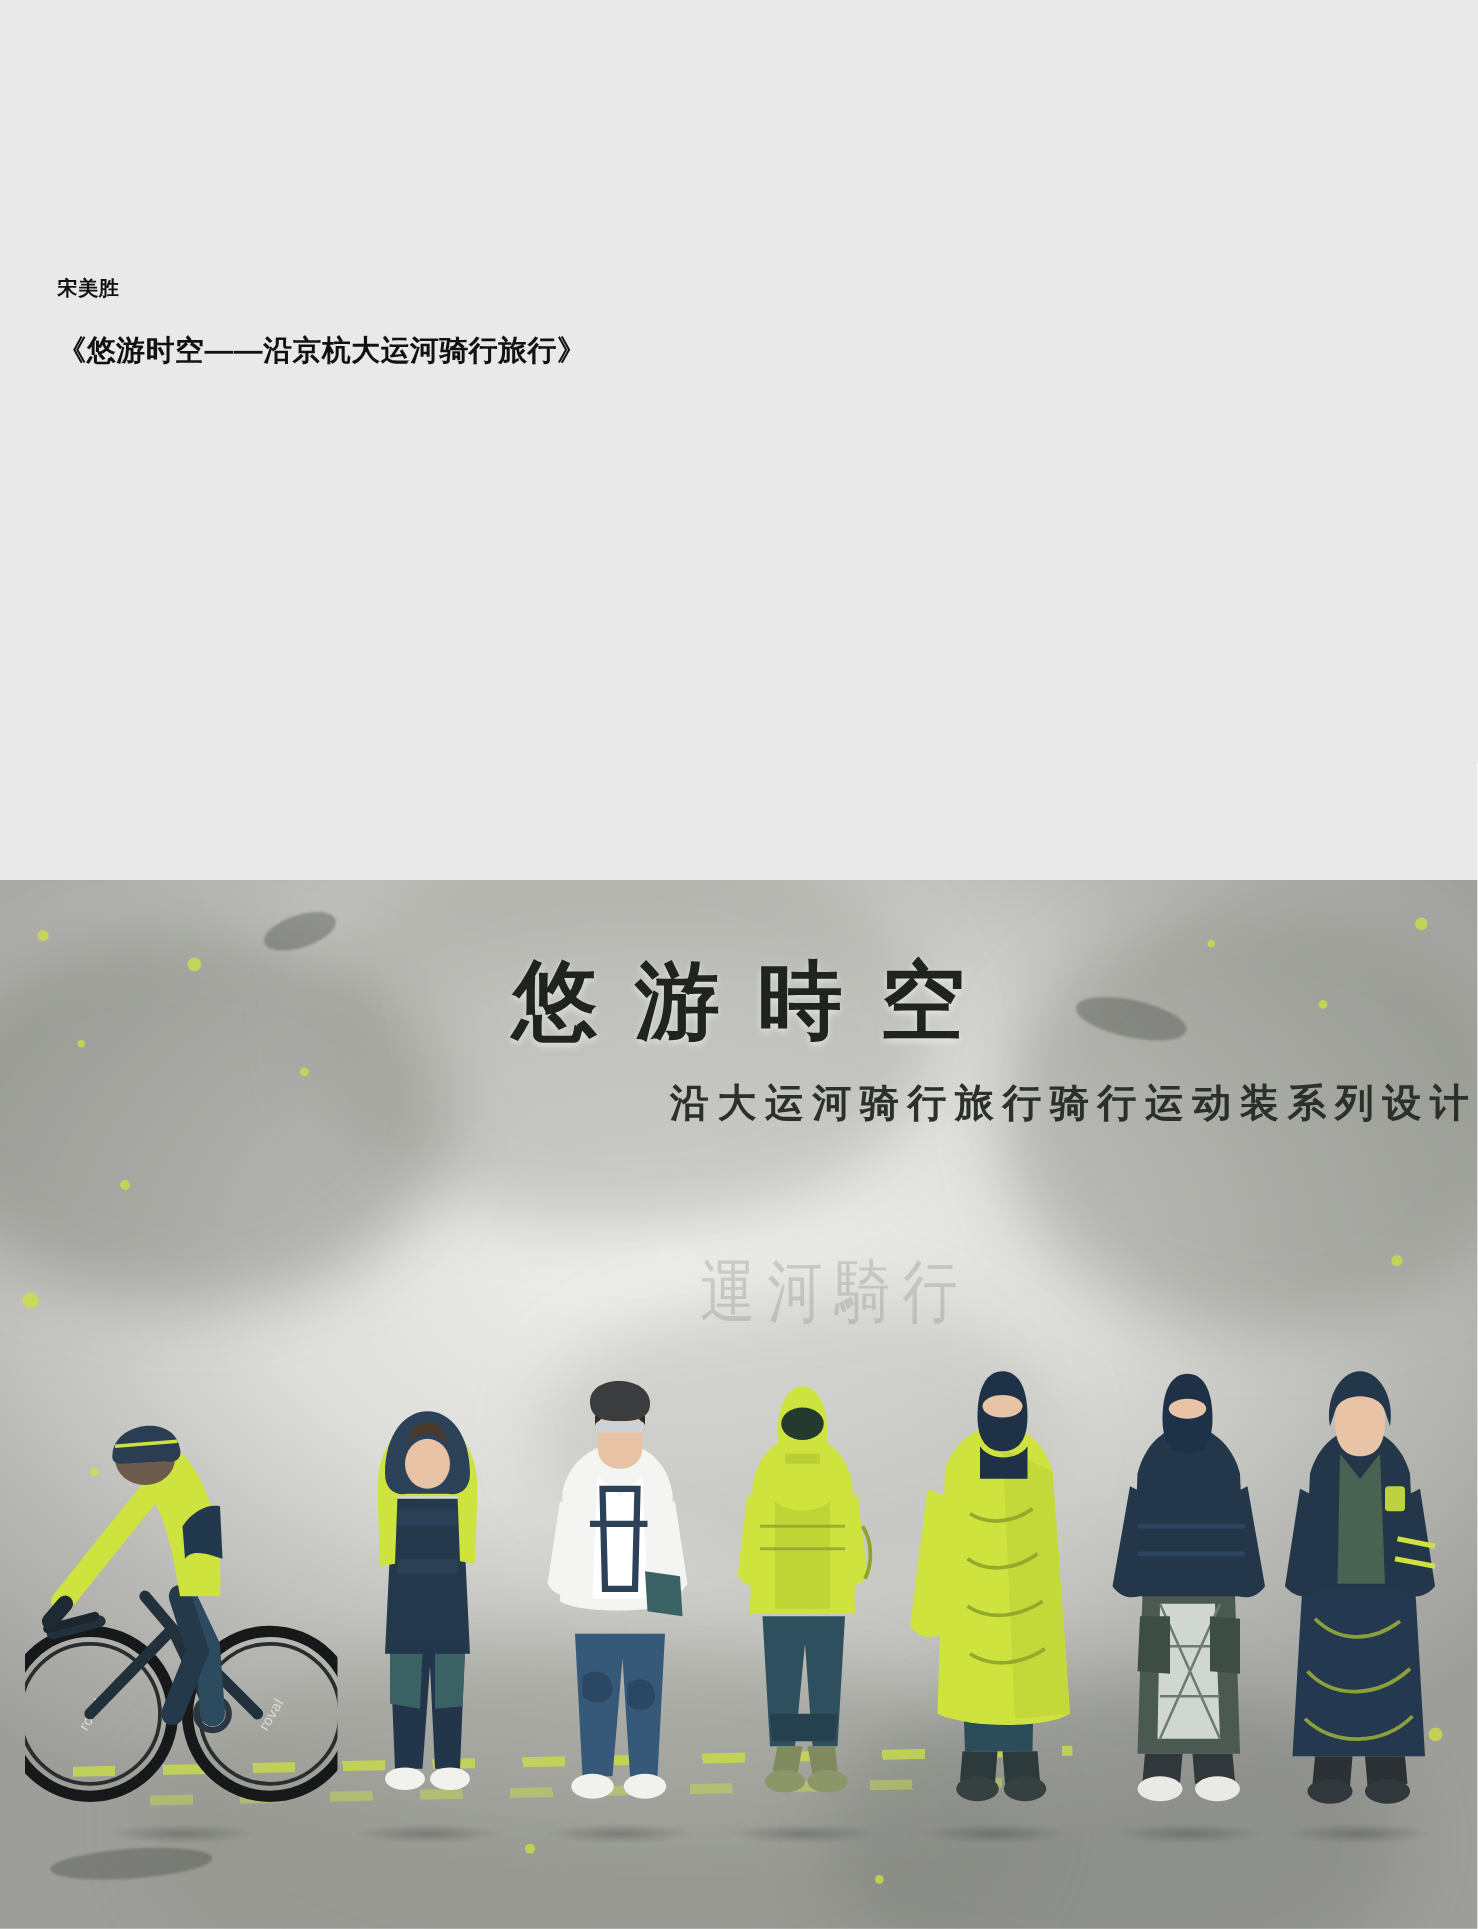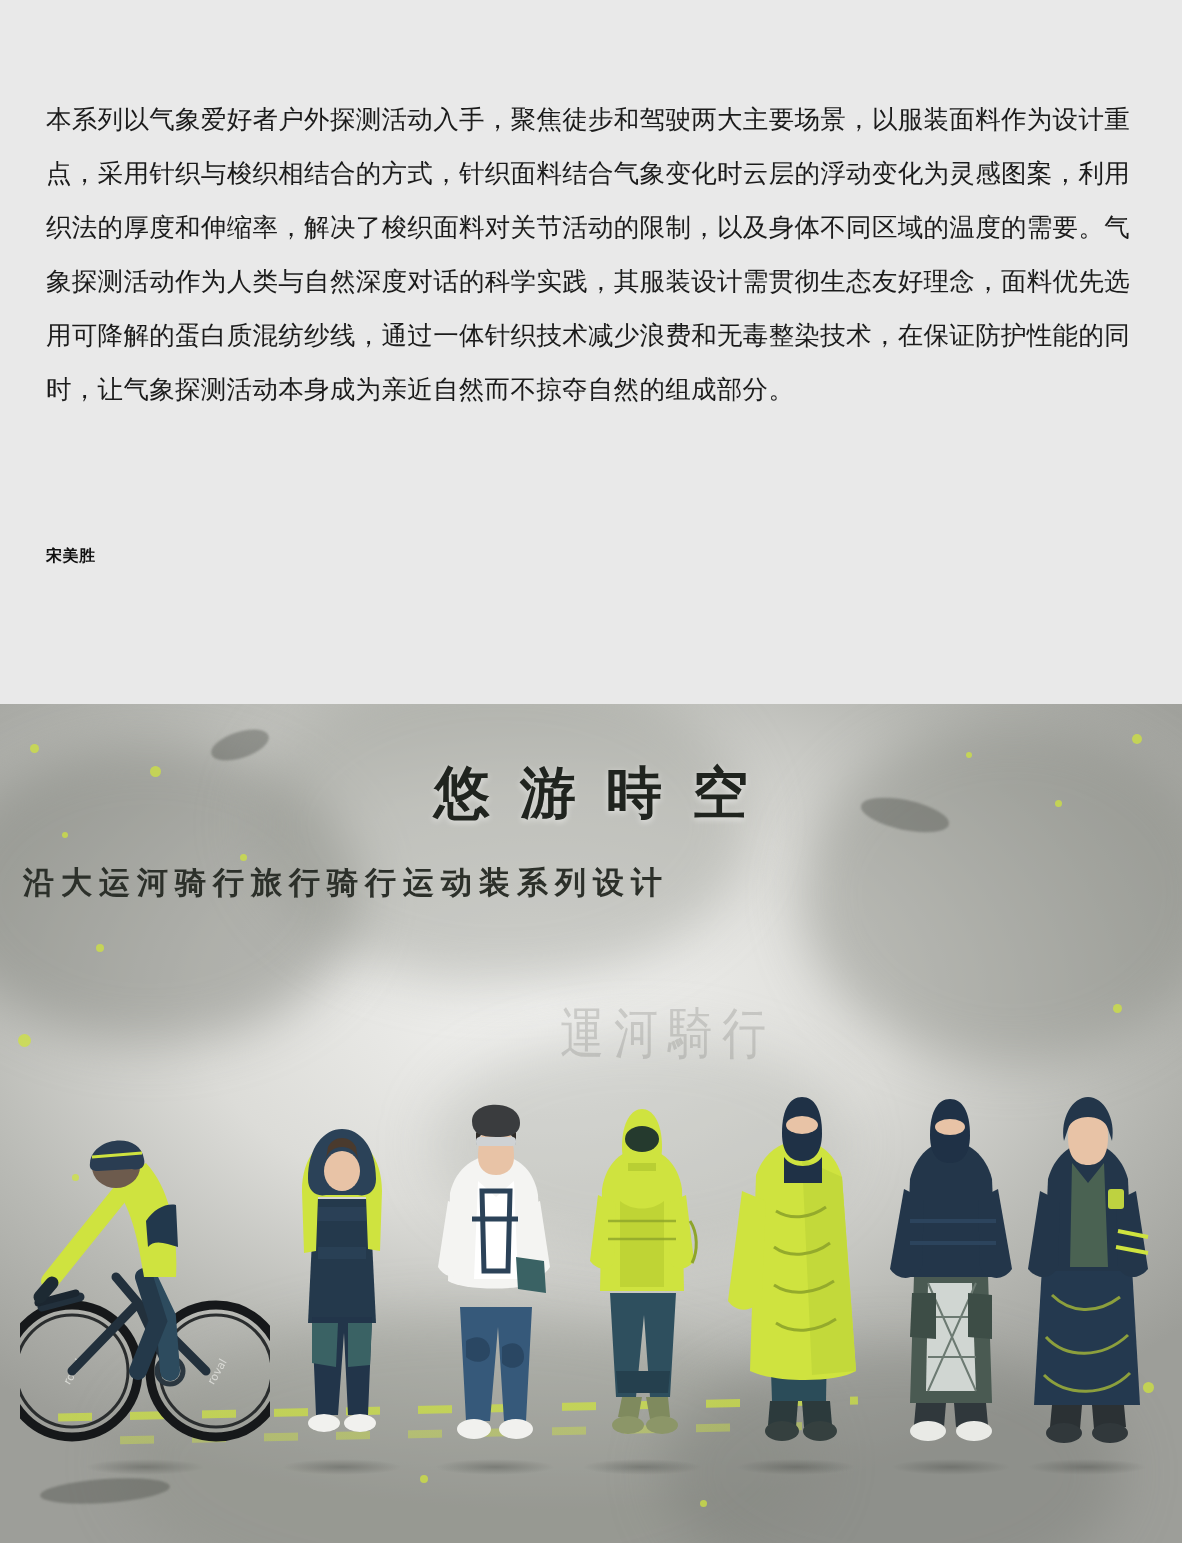--- a/index.html
+++ b/index.html
@@ -101,32 +101,32 @@
     white-space: nowrap;
     transform: scaleY(1.25);
   }
 
   .poster-title {
     position: absolute;
     left: 0; right: 0;
     top: 52px;
     text-align: center;
     font-family: "DejaVu Serif", serif;
-    font-size: 56px;
+    font-size: 68px;
     letter-spacing: 30px;
     color: #20241f;
     text-indent: 30px;
     font-weight: bold;
     text-shadow: 0 2px 6px rgba(255,255,255,.55);
   }
   .poster-subtitle {
     position: absolute;
-    left: 16px; right: 0;
+    left: 4px; right: 0;
     top: 158px;
-    text-align: left;
+    text-align: right;
     font-family: "DejaVu Serif", serif;
     font-size: 31px;
     letter-spacing: 7px;
     color: #2c302a;
     text-indent: 7px;
     font-weight: bold;
   }
 
   
   .road-dashes {
@@ -162,24 +162,24 @@
     left: 50%;
     transform: translateX(-50%);
     width: 120px; height: 16px;
     background: radial-gradient(ellipse at center, rgba(60,62,58,.35) 0%, rgba(60,62,58,0) 70%);
   }
 </style>
 </head>
 <body>
 
 <section class="text-panel">
-  <p class="body-paragraph">本系列以气象爱好者户外探测活动入手，聚焦徒步和驾驶两大主要场景，以服装面料作为设计重点，采用针织与梭织相结合的方式，针织面料结合气象变化时云层的浮动变化为灵感图案，利用织法的厚度和伸缩率，解决了梭织面料对关节活动的限制，以及身体不同区域的温度的需要。气象探测活动作为人类与自然深度对话的科学实践，其服装设计需贯彻生态友好理念，面料优先选用可降解的蛋白质混纺纱线，通过一体针织技术减少浪费和无毒整染技术，在保证防护性能的同时，让气象探测活动本身成为亲近自然而不掠夺自然的组成部分。</p>
 
   <div class="credit-block">
     <div class="designer-name">宋美胜</div>
+    <div class="work-title">《悠游时空——沿京杭大运河骑行旅行》</div>
   </div>
 </section>
 
 <section class="poster">
 
   <div class="smudge s1"></div>
   <div class="smudge s2"></div>
   <div class="smudge s3"></div>
   <div class="smudge s4"></div>
   <div class="smudge s5"></div>

